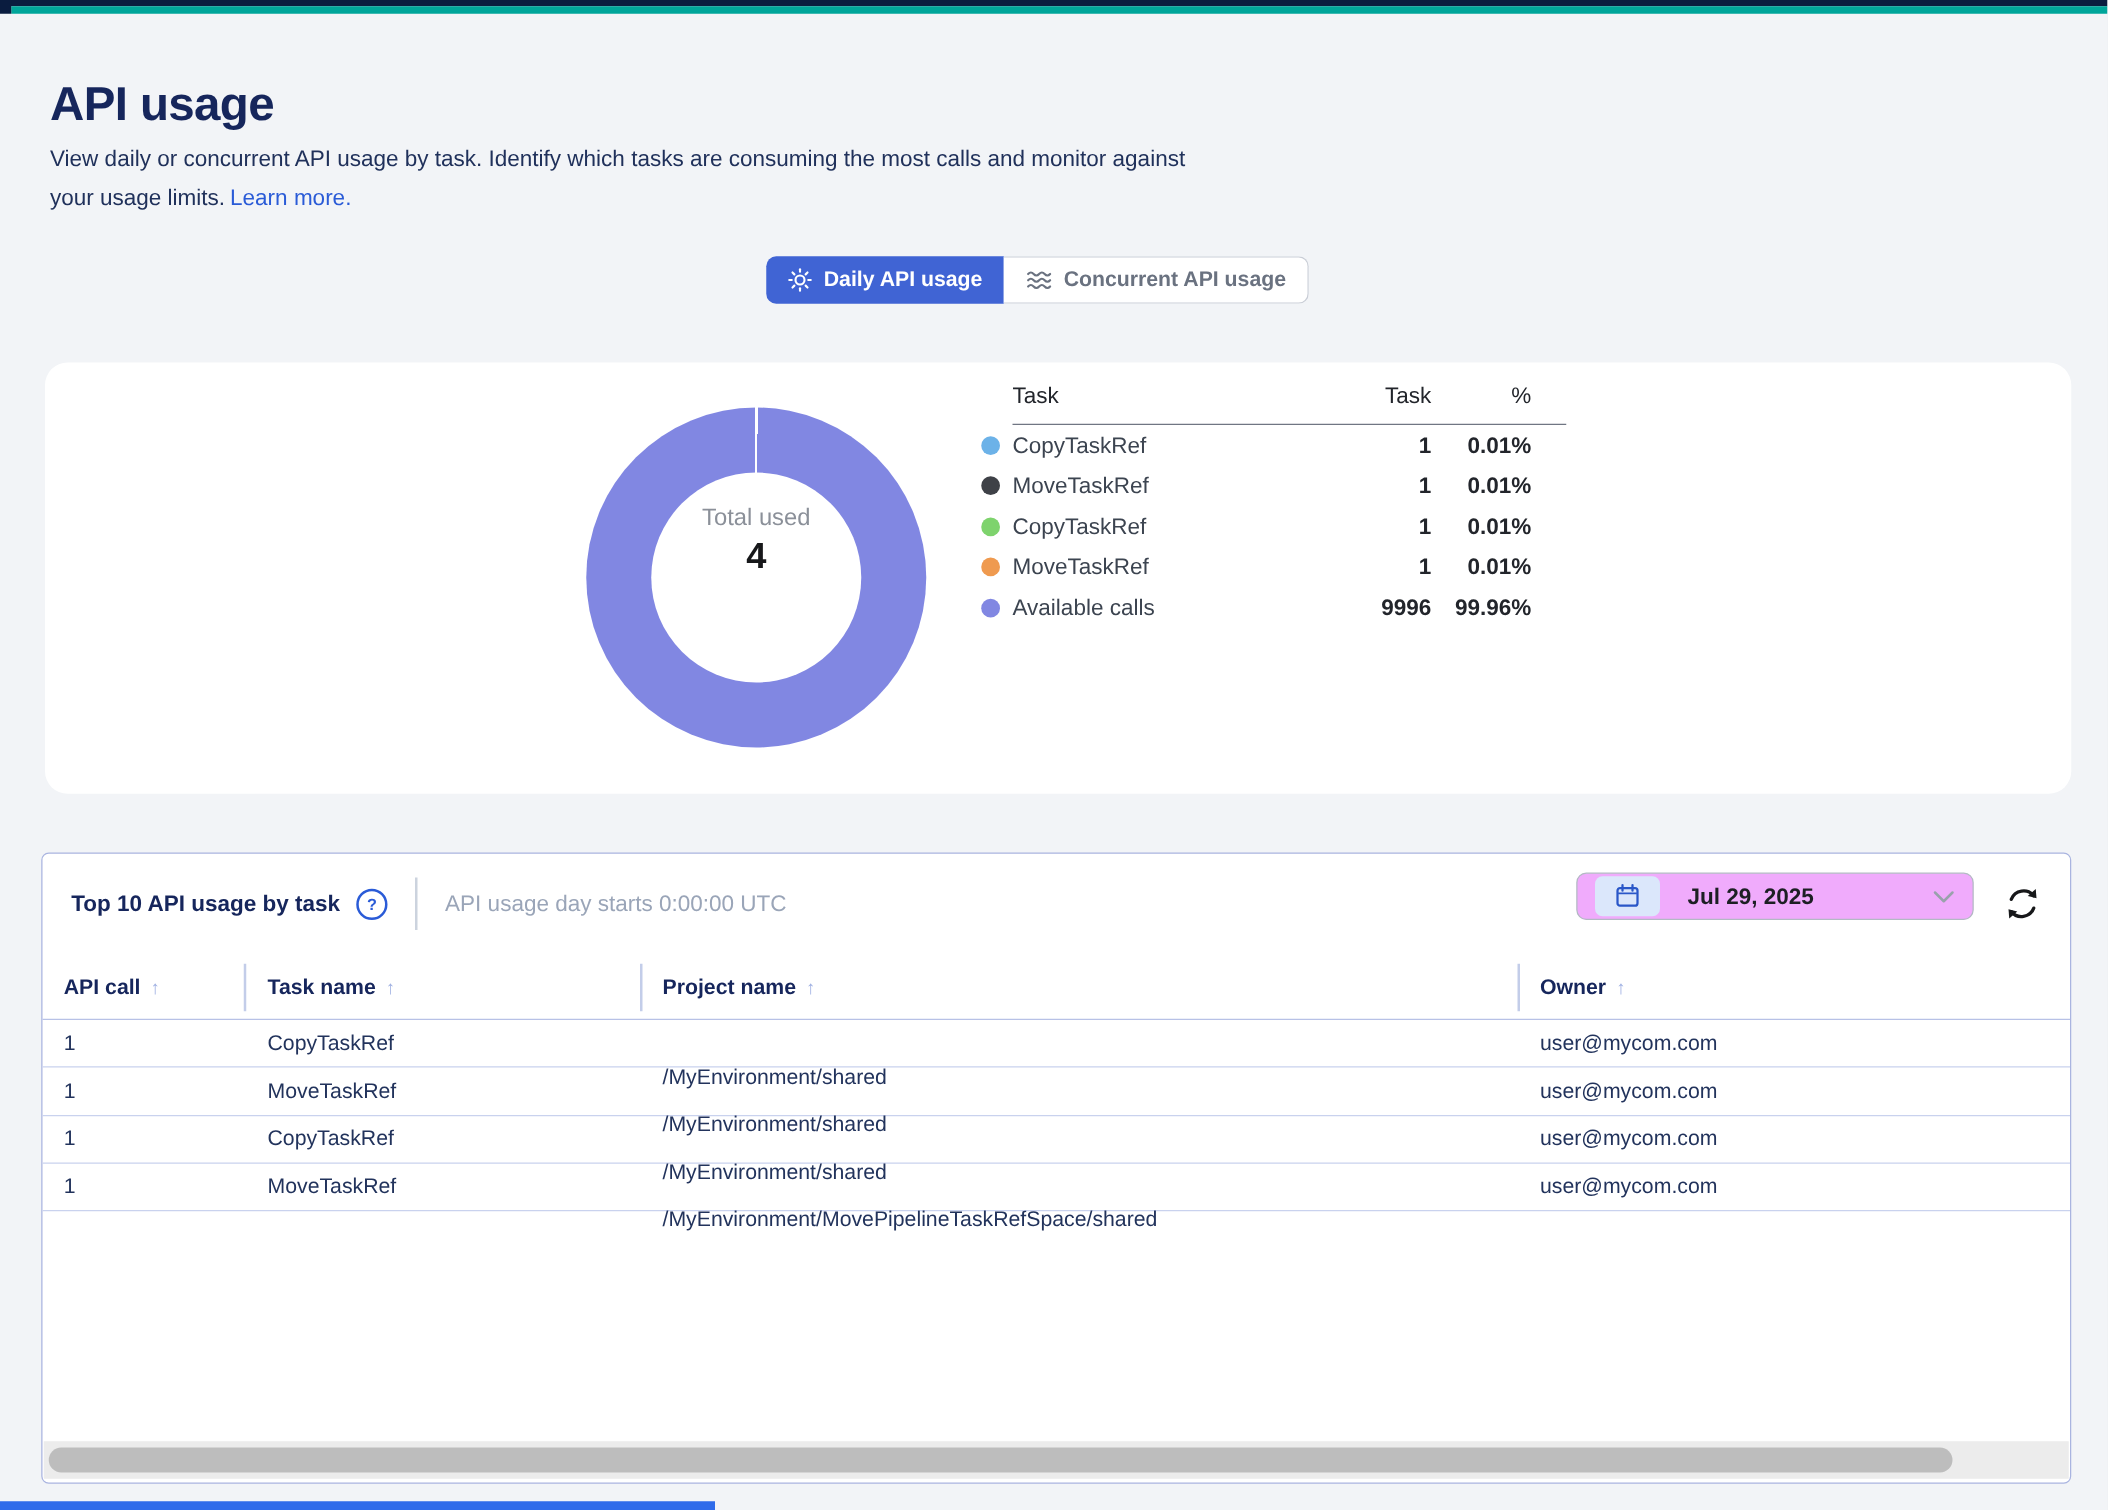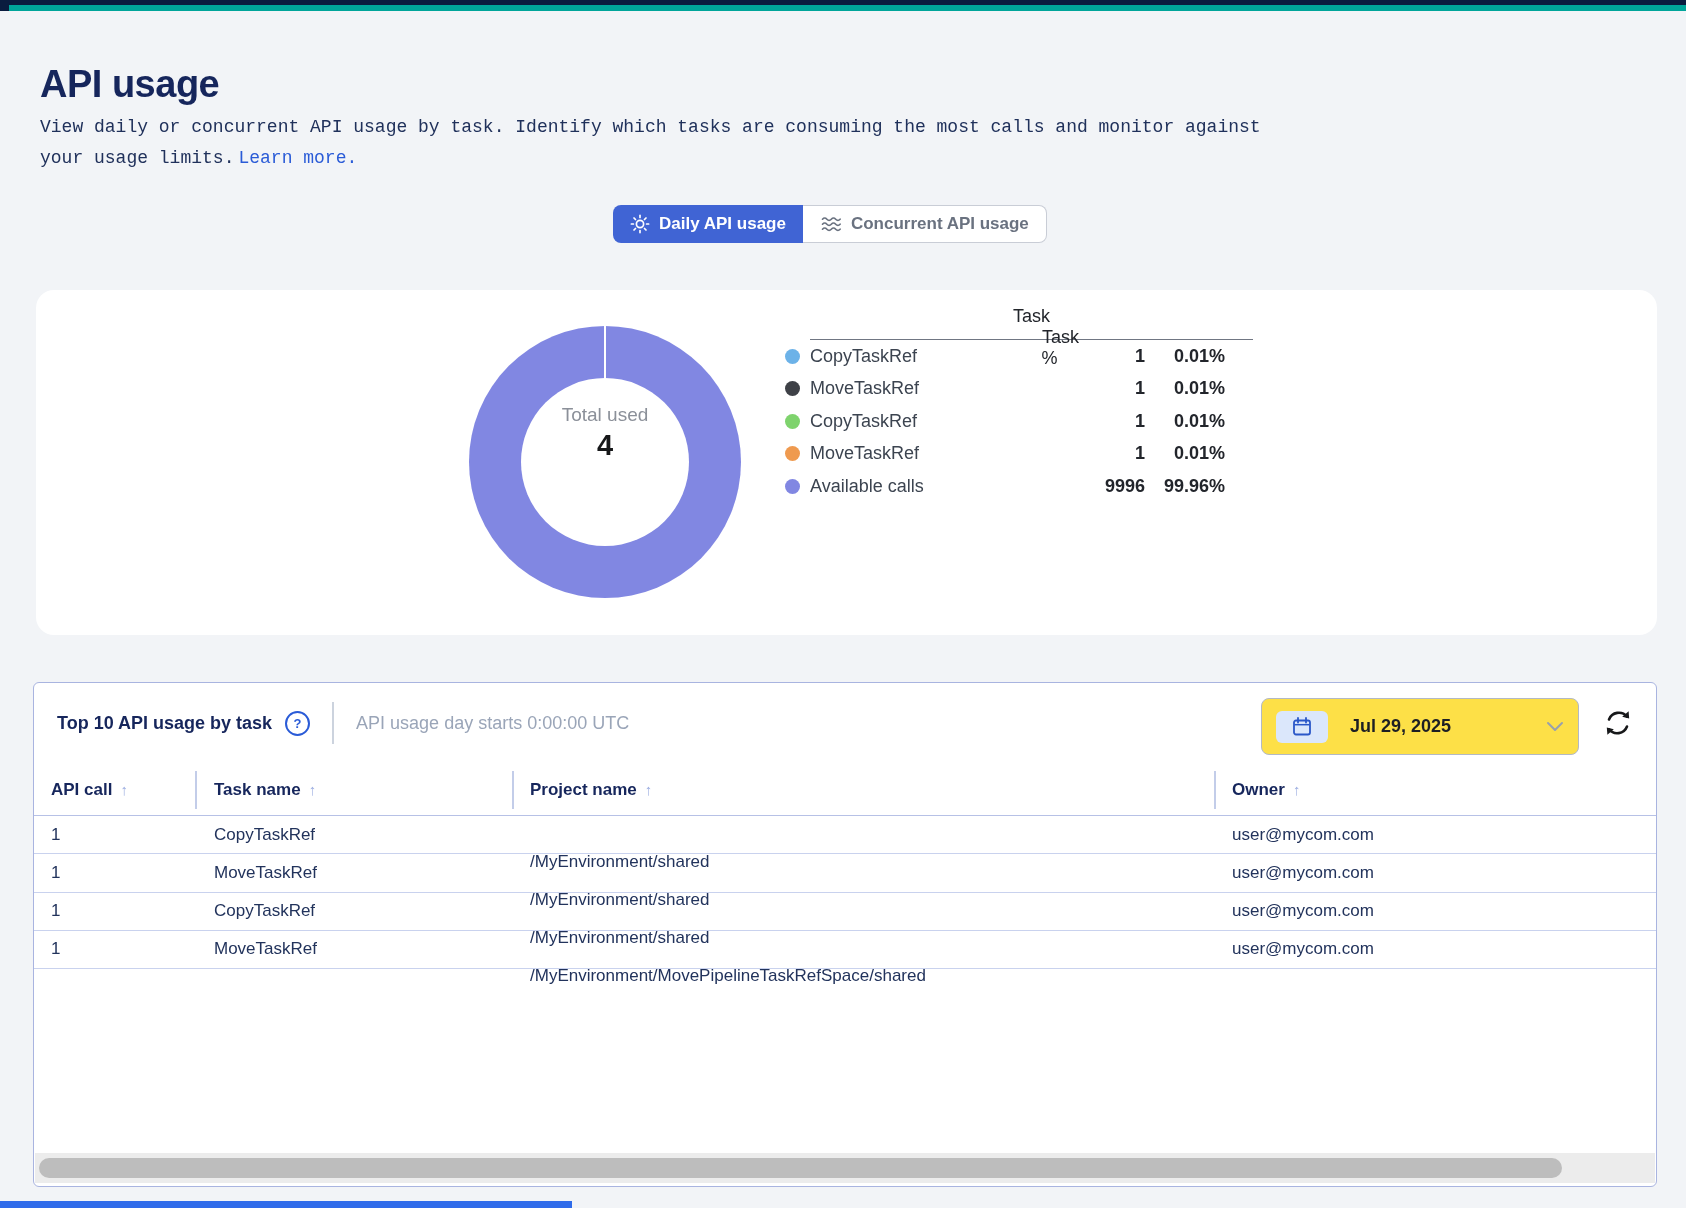--- a/index.html
+++ b/index.html
@@ -7,21 +7,21 @@
   .page { position:relative; width:1686px; height:1208px; background:#f2f4f7; overflow:hidden; }
 
   
   .bar-navy { position:absolute; top:0; left:0; width:1686px; height:5px; background:#0a1c3f; }
   .bar-teal { position:absolute; top:5px; left:9px; width:1677px; height:6px; background:#00a59a; }
   .corner-navy { position:absolute; top:0; left:0; width:9px; height:11px; background:#0a1c3f; }
   .bottom-strip { position:absolute; left:0; bottom:0; width:572px; height:7px; background:#2f6bea; }
 
   
   .page-title { position:absolute; left:40px; top:38px; font-size:38px; font-weight:bold; color:#16265c; letter-spacing:-0.5px;text-align:center; }
-  .desc { position:absolute; left:40px; top:112px; font-size:18px; line-height:31px; color:#20315b;font-family:Liberation Mono, monospace; }
+  .desc { position:absolute; left:40px; top:112px; font-size:18px; line-height:31px; color:#20315b; }
   .desc .link { color:#2a5bd7; text-decoration:none; cursor:pointer; margin-left:4px; }
 
   
   .toggle { position:absolute; left:613px; top:205px; display:flex; height:38px; }
   .seg { display:flex; align-items:center; gap:9px; padding:0 17px; font-size:17px; font-weight:bold; cursor:pointer; box-sizing:border-box; }
   .seg-daily { background:#4064d4; color:#ffffff; border-radius:8px 0 0 8px; }
   .seg-conc { background:#ffffff; color:#6a7280; border:1px solid #c9cdd6; border-left:none; border-radius:0 8px 8px 0; }
 
   
   .chart-card { position:absolute; left:36px; top:290px; width:1621px; height:345px; background:#ffffff; border-radius:18px; }
@@ -29,43 +29,43 @@
   .donut { position:absolute; left:469px; top:326px; width:272px; height:272px; }
   .ring { position:absolute; left:0; top:0; width:272px; height:272px; border-radius:50%;
           background:conic-gradient(#ffffff 0deg 0.5deg, #8187e2 0.5deg 359.5deg, #ffffff 359.5deg 360deg); }
   .hole { position:absolute; left:52px; top:52px; width:168px; height:168px; background:#ffffff; border-radius:50%;
           display:flex; flex-direction:column; align-items:center; }
   .center-label { margin-top:26px; font-size:19px; color:#8b9099; }
   .center-value { margin-top:3px; font-size:29px; font-weight:bold; color:#17181a; }
 
   
   .legend { position:absolute; left:785px; top:306px; width:468px; font-size:18px; }
-  .legend-header { display:flex; align-items:center; height:33px; margin-left:25px; border-bottom:1px solid #707683;flex-direction:column; }
+  .legend-header { display:flex; height:33px; margin-left:25px; border-bottom:1px solid #707683; }
   .lh-task { flex:1; color:#22252b; }
   .lh-used { width:95px; text-align:right; color:#22252b; }
   .lh-pct  { width:108px; text-align:right; color:#22252b; padding-right:28px; box-sizing:border-box; }
   .legend-row { display:flex; align-items:center; height:32.5px; }
   .dot { width:15px; height:15px; border-radius:50%; margin-right:10px; flex:none; }
   .c0 { background:#6cb2e8; } .c1 { background:#3e4147; } .c2 { background:#7ed36d; } .c3 { background:#ef9a4f; } .c4 { background:#8187e2; }
   .l-label { flex:1; color:#3c4450; }
   .l-used { width:95px; text-align:right; font-weight:bold; color:#22252b; }
   .l-pct  { width:108px; text-align:right; font-weight:bold; color:#22252b; padding-right:28px; box-sizing:border-box; }
 
   
   .panel { position:absolute; left:33px; top:682px; width:1624px; height:505px; background:#ffffff;
            border:1px solid #a9b4e0; border-radius:6px; box-sizing:border-box; }
   .panel-header { position:absolute; left:0; top:0; width:100%; height:80px; display:flex; align-items:center; padding-left:23px; box-sizing:border-box; }
   .panel-title { font-size:18px; font-weight:bold; color:#16265c; }
   .help { width:21px; height:21px; border:2px solid #2a5bd7; border-radius:50%; color:#2a5bd7; font-size:13px; font-weight:bold;
           display:flex; align-items:center; justify-content:center; margin-left:13px; cursor:pointer; }
   .vdiv { width:2px; height:42px; background:#ccd3de; margin:0 22px; }
   .panel-subtitle { font-size:18px; color:#9aa5b8; }
 
-  .picker { position:absolute; top:15px; right:77px; width:318px; height:57px; border:1px solid #b3b9c4; border-radius:8px;
-            background:#fde047; display:flex; align-items:center; padding:0 14px; box-sizing:border-box; cursor:pointer; }
+  .picker { position:absolute; top:15px; right:77px; width:318px; height:38px; border:1px solid #b3b9c4; border-radius:8px;
+            background:#f0abfc; display:flex; align-items:center; padding:0 14px; box-sizing:border-box; cursor:pointer; }
   .chip { width:52px; height:32px; background:#dbe7fb; border-radius:6px; display:flex; align-items:center; justify-content:center; flex:none; }
   .date-text { margin-left:22px; font-size:18px; font-weight:600; color:#1d1f24; }
   .chevron { margin-left:auto; display:flex; }
   .refresh-btn { position:absolute; top:21px; right:20px; width:36px; height:38px; display:flex; align-items:center; justify-content:center;
                  background:none; border:none; cursor:pointer; padding:0; }
 
   
   .cols { position:absolute; top:80px; left:0; width:100%; height:53px; border-bottom:1px solid #b7c1e6; box-sizing:border-box; }
   .colcell { position:absolute; top:17px; font-size:17px; font-weight:bold; color:#16265c; cursor:pointer; white-space:nowrap; }
   .sort { color:#9fb0e2; font-size:15px; margin-left:8px; font-weight:bold; }

